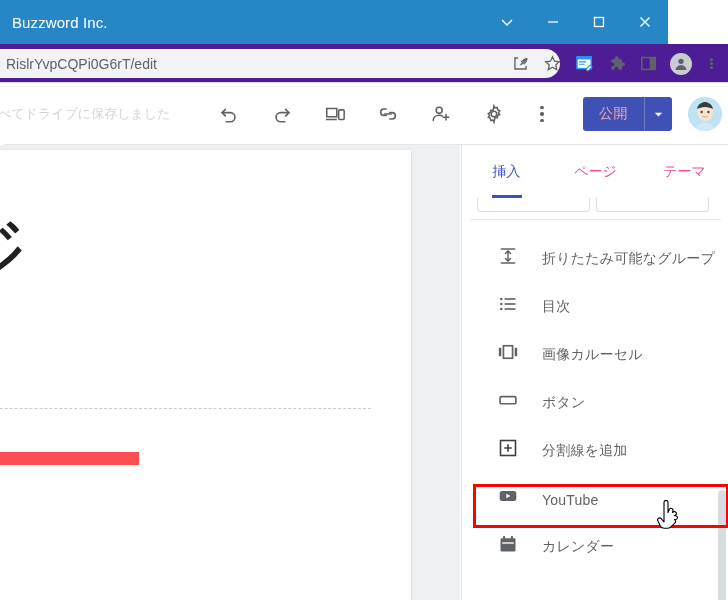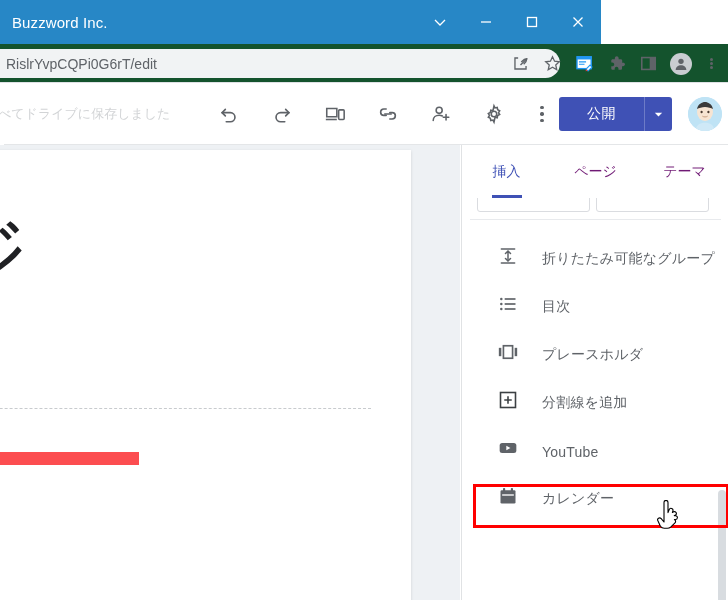--- a/index.html
+++ b/index.html
@@ -6,21 +6,21 @@
   html, body {
     width: 728px; height: 600px;
     overflow: hidden;
     font-family: "Liberation Sans", "DejaVu Sans", sans-serif;
     background: #ffffff;
   }
   #app { position: relative; width: 728px; height: 600px; overflow: hidden; }
 
   
   .titlebar {
-    position: absolute; left: 0; top: 0; width: 601px; height: 44px;
+    position: absolute; left: 0; top: 0; width: 668px; height: 44px;
     background: #2787c6;
     display: flex; align-items: center;
   }
   .titlebar-title {
     color: #ffffff; font-size: 15px; letter-spacing: .1px;
     margin-left: 12px; white-space: nowrap;
   }
   .win-controls {
     position: absolute; right: 0; top: 0; height: 44px;
     display: flex; align-items: center;
@@ -28,21 +28,21 @@
   .win-btn {
     width: 46px; height: 44px;
     display: flex; align-items: center; justify-content: center;
     cursor: default;
   }
   .win-btn svg { display: block; }
 
   
   .browserbar {
     position: absolute; left: 0; top: 44px; width: 728px; height: 39px;
-    background: #14532d;
+    background: #4c1d95;
     display: flex; align-items: center;
     border-bottom: 1px solid #dfe1e5;
   }
   .urlpill {
     position: absolute; left: -18px; top: 5px;
     height: 29px; width: 578px;
     background: #f1f3f4; border-radius: 15px;
     display: flex; align-items: center;
   }
   .urltext {
@@ -87,22 +87,22 @@
   }
   .tool-btn:last-child { margin-right: 0; }
   .kebab-tool { width: 30px; height: 40px; display:flex; flex-direction:column; align-items:center; justify-content:center; }
   .kebab-tool .dot { width: 3.4px; height: 3.4px; border-radius: 50%; background: #5f6368; margin: 1.6px 0; }
 
   .publish-wrap {
     position: absolute; right: 60px; top: 14px;
     display: flex; height: 34px;
   }
   .publish-btn {
-    background: #3f51b5; color: #ffffff;
-    font-size: 14px; padding: 0 28px;
+    background: #3f51b5; color: #fca5a5;
+    font-size: 14px; padding: 0 16px;
     display: flex; align-items: center; justify-content: center;
     border-radius: 3px 0 0 3px;
     letter-spacing: .5px;
   }
   .publish-sep { width: 1px; background: #6d7bc7; }
   .publish-caret {
     background: #3f51b5; width: 27px;
     display: flex; align-items: center; justify-content: center;
     border-radius: 0 3px 3px 0;
   }
@@ -150,21 +150,21 @@
     border-left: 1px solid #e0e2e4;
     overflow: hidden;
   }
   .panel-tabs {
     position: absolute; left: 0; top: 0; width: 267px; height: 53px;
     background: #ffffff;
     display: flex; align-items: center;
     z-index: 4;
   }
   .panel-tab {
-    flex: 1; text-align: center; font-size: 14px; color: #701a75;
+    flex: 1; text-align: center; font-size: 14px; color: #ec4899;
     position: relative; height: 53px;
     display: flex; align-items: center; justify-content: center;
   }
   .panel-tab.active { color: #3f51b5; text-align: right; }
   .tab-underline {
     position: absolute; bottom: 0; left: 50%; transform: translateX(-50%);
     width: 30px; height: 3px; background: #3f51b5;
   }
 
   
@@ -440,23 +440,31 @@
       </div>
 
       <div class="menu-item">
         <span class="menu-icon">
           <svg width="20" height="20" viewBox="0 0 24 24" fill="#5f6368">
             <rect x="1" y="7" width="3" height="10"></rect>
             <rect x="6.5" y="4.5" width="11" height="15" fill="none" stroke="#5f6368" stroke-width="2"></rect>
             <rect x="20" y="7" width="3" height="10"></rect>
           </svg>
         </span>
-        <span class="menu-label">プレースホルダ</span>
-      </div>
-
+        <span class="menu-label">画像カルーセル</span>
+      </div>
+
+      <div class="menu-item">
+        <span class="menu-icon">
+          <svg width="20" height="20" viewBox="0 0 24 24">
+            <rect x="2.5" y="8" width="19" height="8.5" rx="1.6" fill="none" stroke="#5f6368" stroke-width="2"></rect>
+          </svg>
+        </span>
+        <span class="menu-label">ボタン</span>
+      </div>
 
 
       <div class="menu-item">
         <span class="menu-icon">
           <svg width="20" height="20" viewBox="0 0 24 24">
             <rect x="3" y="3" width="18" height="18" fill="none" stroke="#3c4043" stroke-width="1.9"></rect>
             <path d="M12 7.5v9M7.5 12h9" stroke="#3c4043" stroke-width="1.9"></path>
           </svg>
         </span>
         <span class="menu-label">分割線を追加</span>

